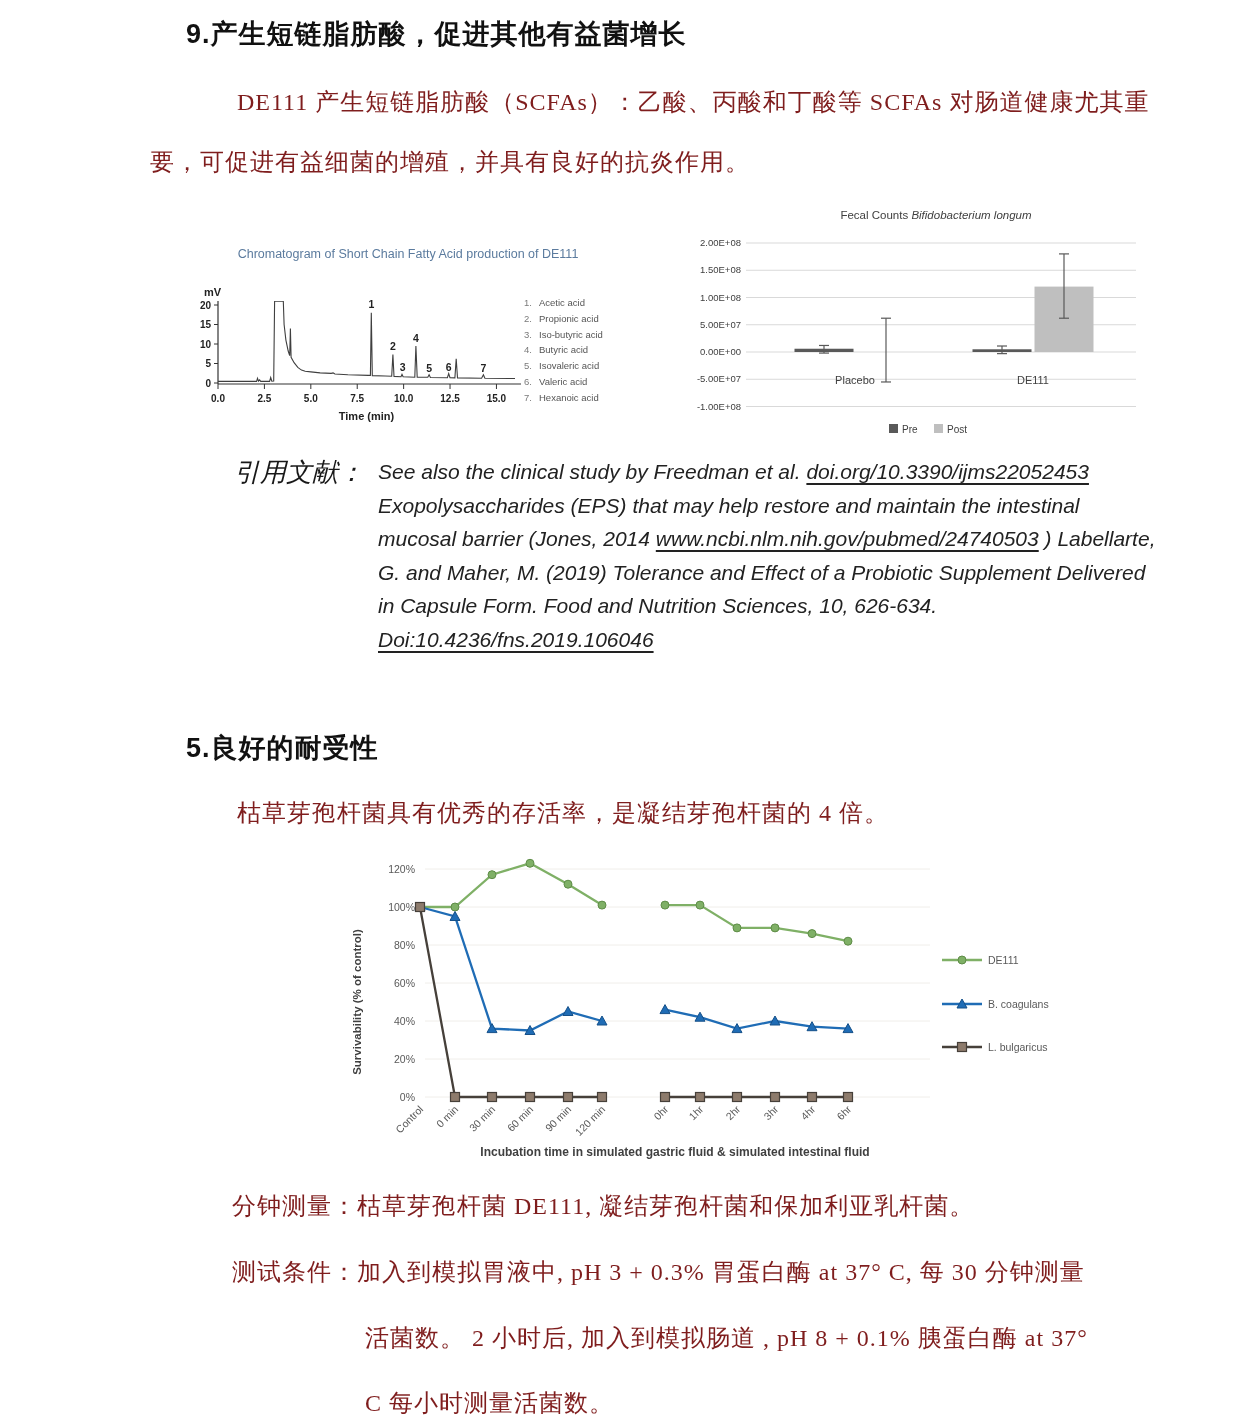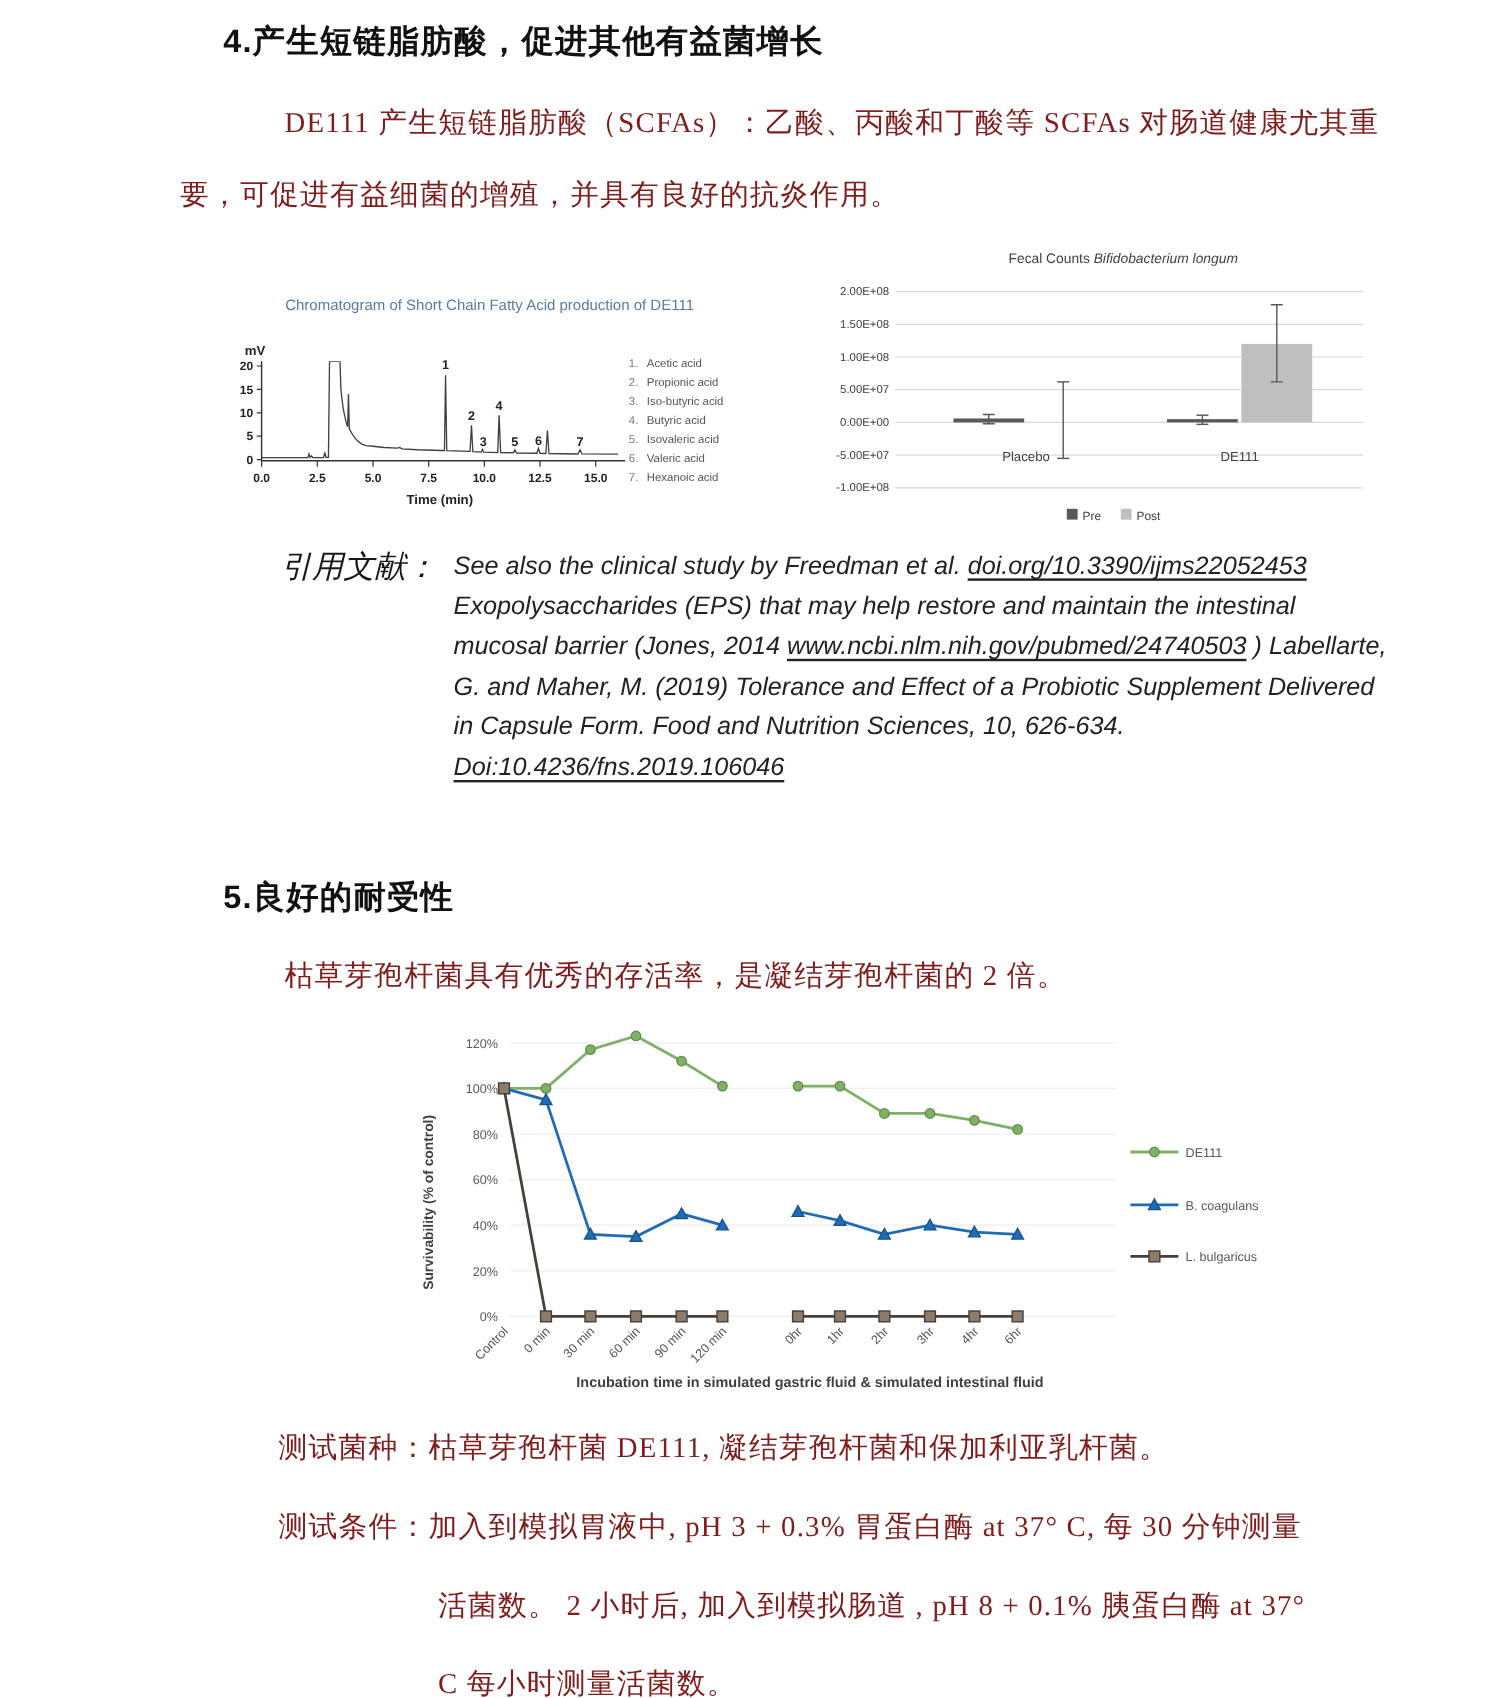--- a/index.html
+++ b/index.html
@@ -30,21 +30,21 @@
   }
   .cite-link{text-decoration:underline; text-underline-offset:4px; color:#222; cursor:pointer;}
   .fig{background:#fff;}
   svg text{font-family:"Liberation Sans", sans-serif;}
 </style>
 </head>
 <body>
 
 <div class="page">
 
-  <div class="abs h-cn" style="left:186px; top:16px;">4.产生短链脂肪酸，促进其他有益菌增长</div>
+  <div class="abs h-cn" style="left:186px; top:16px;">9.产生短链脂肪酸，促进其他有益菌增长</div>
 
   <div class="abs body-cn" style="left:237px; top:86px;">DE111 产生短链脂肪酸（SCFAs）：乙酸、丙酸和丁酸等 SCFAs 对肠道健康尤其重</div>
   <div class="abs body-cn" style="left:150px; top:146px;">要，可促进有益细菌的增殖，并具有良好的抗炎作用。</div>
 
   <div class="abs fig" style="left:196px; top:226px; width:424px; height:212px;">
     <svg id="chromo-svg" width="424" height="212" viewBox="0 0 424 212">
         <text x="212" y="32" text-anchor="middle" font-size="12.5" fill="#5b7b9e">Chromatogram of Short Chain Fatty Acid production of DE111</text>
         <text x="8" y="70" font-size="11" font-weight="bold" fill="#222">mV</text>
         <defs>
           <clipPath id="chromoclip">
@@ -151,21 +151,21 @@
         <div class="cite-line"><span>Exopolysaccharides (EPS) that may help restore and maintain the intestinal</span></div>
         <div class="cite-line"><span>mucosal barrier (Jones, 2014 </span><span class="cite-link">www.ncbi.nlm.nih.gov/pubmed/24740503</span><span> ) Labellarte,</span></div>
         <div class="cite-line"><span>G. and Maher, M. (2019) Tolerance and Effect of a Probiotic Supplement Delivered</span></div>
         <div class="cite-line"><span>in Capsule Form. Food and Nutrition Sciences, 10, 626-634.</span></div>
         <div class="cite-line"><span class="cite-link">Doi:10.4236/fns.2019.106046</span></div>
       </div>
   </div>
 
   <div class="abs h-cn" style="left:186px; top:730px;">5.良好的耐受性</div>
 
-  <div class="abs body-cn" style="left:237px; top:797px;">枯草芽孢杆菌具有优秀的存活率，是凝结芽孢杆菌的 2 倍。</div>
+  <div class="abs body-cn" style="left:237px; top:797px;">枯草芽孢杆菌具有优秀的存活率，是凝结芽孢杆菌的 4 倍。</div>
 
   <div class="abs fig" style="left:345px; top:842px; width:735px; height:322px;">
     <svg id="line-svg" width="735" height="322" viewBox="0 0 735 322">
         <line x1="80" y1="255" x2="585" y2="255" stroke="#f0eeea" stroke-width="1"></line>
         <text x="70" y="259" text-anchor="end" font-size="10.5" fill="#595959">0%</text>
         <line x1="80" y1="217" x2="585" y2="217" stroke="#f0eeea" stroke-width="1"></line>
         <text x="70" y="221" text-anchor="end" font-size="10.5" fill="#595959">20%</text>
         <line x1="80" y1="179" x2="585" y2="179" stroke="#f0eeea" stroke-width="1"></line>
         <text x="70" y="183" text-anchor="end" font-size="10.5" fill="#595959">40%</text>
         <line x1="80" y1="141" x2="585" y2="141" stroke="#f0eeea" stroke-width="1"></line>
@@ -243,17 +243,17 @@
         <text x="643" y="122" font-size="10.5" fill="#595959">DE111</text>
         <line x1="597" y1="162" x2="637" y2="162" stroke="#1f6cb5" stroke-width="2.3"></line>
         <path d="M617,157 L622,166 L612,166 Z" fill="#1f6cb5" stroke="#155089" stroke-width="1"></path>
         <text x="643" y="166" font-size="10.5" fill="#595959">B. coagulans</text>
         <line x1="597" y1="205" x2="637" y2="205" stroke="#46403a" stroke-width="2.3"></line>
         <rect x="612.5" y="200.5" width="9" height="9" fill="#8d7b6c" stroke="#46403a" stroke-width="1.2"></rect>
         <text x="643" y="209" font-size="10.5" fill="#595959">L. bulgaricus</text>
       </svg>
   </div>
 
-  <div class="abs body-cn" style="left:232px; top:1190px;">测试菌种：枯草芽孢杆菌 DE111, 凝结芽孢杆菌和保加利亚乳杆菌。</div>
+  <div class="abs body-cn" style="left:232px; top:1190px;">分钟测量：枯草芽孢杆菌 DE111, 凝结芽孢杆菌和保加利亚乳杆菌。</div>
   <div class="abs body-cn" style="left:232px; top:1256px;">测试条件：加入到模拟胃液中, pH 3 + 0.3% 胃蛋白酶 at 37° C, 每 30 分钟测量</div>
   <div class="abs body-cn" style="left:365px; top:1322px;">活菌数。 2 小时后, 加入到模拟肠道 , pH 8 + 0.1% 胰蛋白酶 at 37°</div>
   <div class="abs body-cn" style="left:365px; top:1387px;">C 每小时测量活菌数。</div>
 </div>
 
 </body></html>

